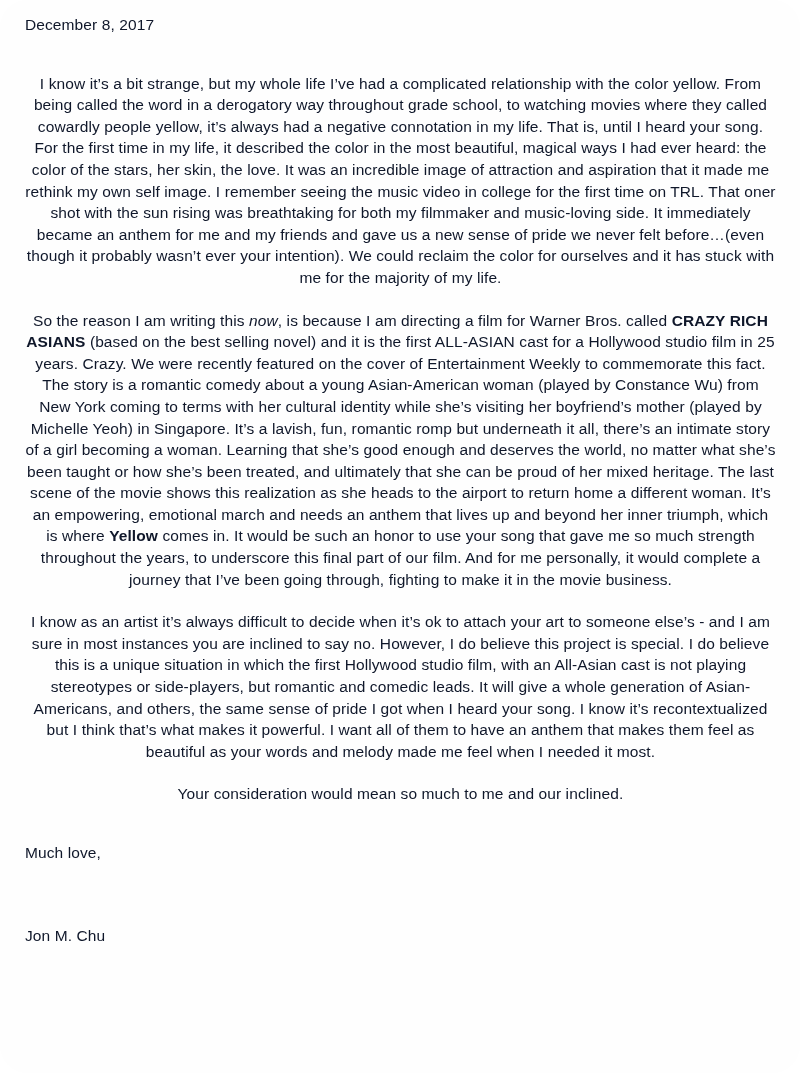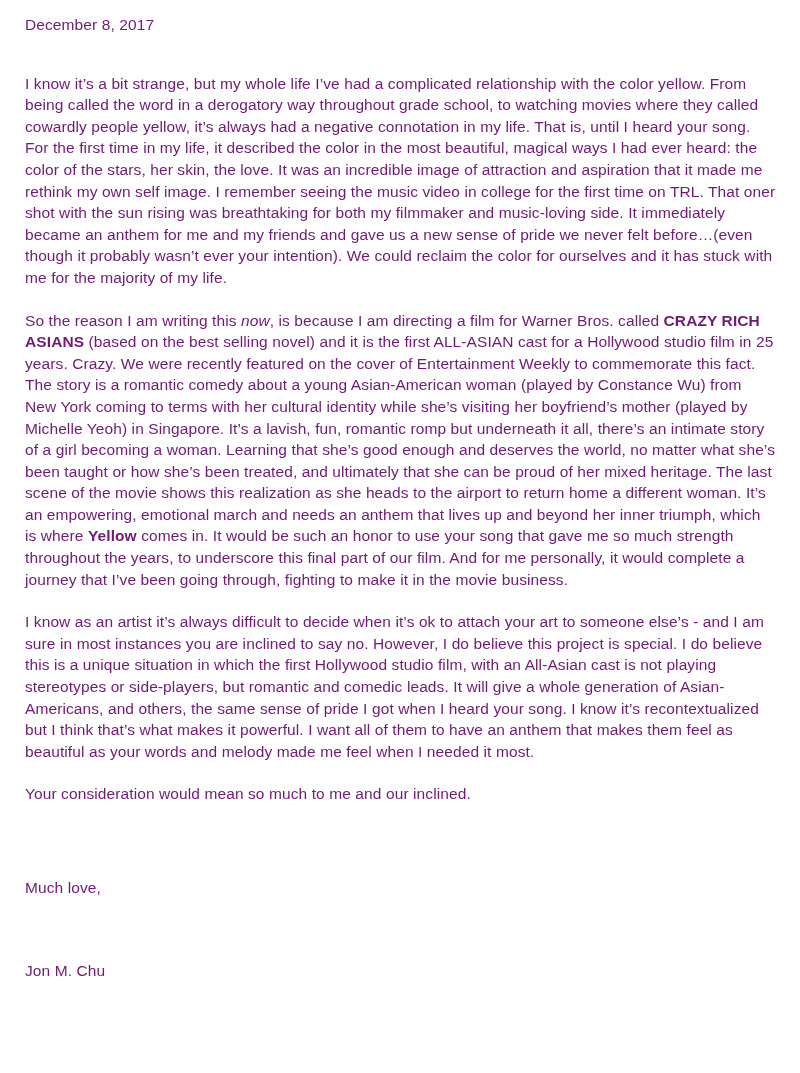--- a/index.html
+++ b/index.html
@@ -10,42 +10,42 @@
   .page {
     position: relative;
     width: 800px;
     height: 1073px;
     background: #fefefe;
     box-sizing: border-box;
     padding: 14px 24px 0 25px;
     font-family: "Liberation Sans", "DejaVu Sans", sans-serif;
     font-size: 15.5px;
     line-height: 21.6px;
-    color: #701a75;
+    color: #0f172a;
     letter-spacing: 0.1px;
     overflow: hidden;
     border-radius: 27px;
   }
   .date {
     margin: 0 0 37px 0;
   }
   .salutation {
     margin: 0 0 12px 0;
   }
   .para {
     margin: 0 0 21px 0;
-    text-align: left;
+    text-align: center;
   }
   .para em {
   }
   .para strong {
     font-weight: bold;
   }
   .closing {
-    margin: 72px 0 0 0;
+    margin: 37px 0 0 0;
   }
   .signature-block {
     margin: 61px 0 0 0;
   }
   .signature-block p {
     margin: 0;
   }
 </style>
 </head>
 <body>

